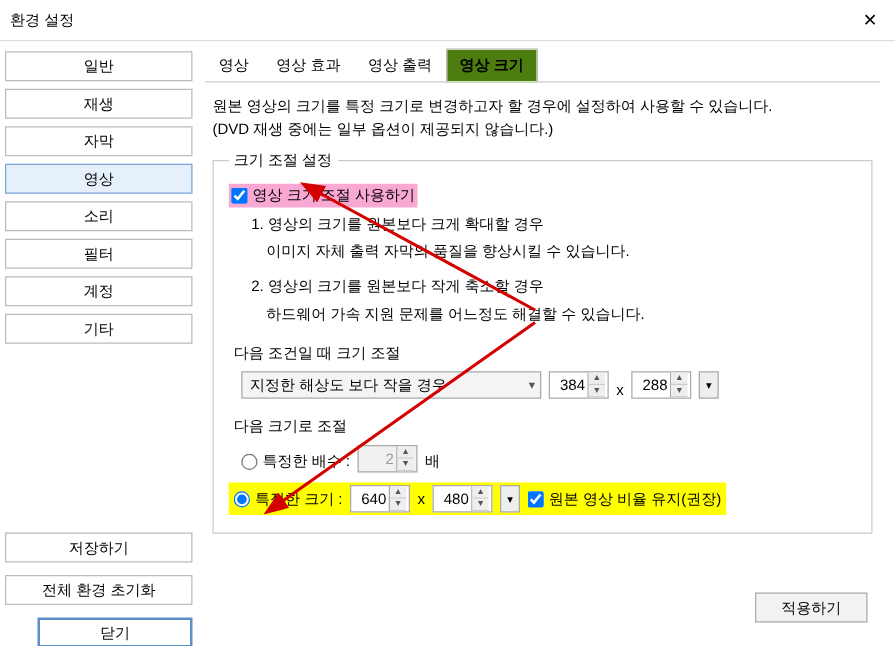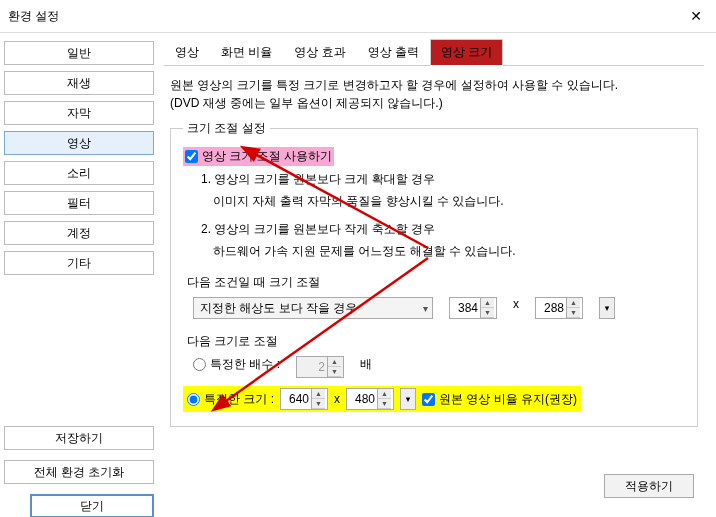--- a/index.html
+++ b/index.html
@@ -15,38 +15,38 @@
 .sidebtn { height: 24px; border: 1px solid #bbb; background: #fff; display: flex; align-items: center; justify-content: center; cursor: default; }
 .sidebtn.selected { background: #e6f0fb; border-color: #7aa7d6; }
 .spacer { flex: 1; }
 .sidebtn.bottom { margin-top: 4px; }
 .sidebtn.primary { border: 2px solid #5b8fc7; margin-left: 26px; }
 
 .main { flex: 1; padding: 6px 12px 12px 6px; position: relative; }
 
 .tabs { display: flex; border-bottom: 1px solid #ccc; }
 .tab { padding: 4px 10px; border: 1px solid transparent; border-bottom: none; margin-bottom: -1px; cursor: default; }
-.tab.active { border-color: #ccc; background: #b91c1c; border-bottom: 1px solid #fff; }
+.tab.active { border-color: #ccc; background: #4d7c0f; border-bottom: 1px solid #fff; font-weight: bold; }
 
 .desc { margin: 10px 6px 6px 6px; line-height: 1.5; }
 
 fieldset.group { border: 1px solid #ccc; margin: 8px 6px; padding: 10px 12px 14px 12px; position: relative; }
 fieldset.group > legend { padding: 0 4px; }
 
 .hl { background: #f9a8d4; display: inline-block; padding: 1px 2px; }
 .hl-row { background: #ffff00; padding: 2px 4px; display: inline-flex; align-items: center; gap: 6px; }
 
 .chk { display: inline-flex; align-items: center; gap: 4px; }
 .chk input { width: 13px; height: 13px; }
 
 .line { margin: 4px 0 2px 18px; line-height: 1.5; }
 
 .section-label { margin: 14px 0 6px 4px; }
 
-.row { display: flex; align-items: flex-start; gap: 16px; margin-left: 10px; }
+.row { display: flex; align-items: flex-end; gap: 6px; margin-left: 10px; }
 
 .select { width: 240px; height: 22px; border: 1px solid #aaa; background: #f4f4f4; display: flex; align-items: center; padding: 0 6px; position: relative; }
 .select .caret { position: absolute; right: 4px; font-size: 10px; color: #555; }
 
 .spinner { width: 48px; height: 22px; border: 1px solid #aaa; background: #fff; display: flex; align-items: center; }
 .spinner input { border: none; width: 30px; text-align: right; padding-right: 2px; font-size: 12px; outline: none; background: transparent; }
 .spinner .spins { width: 14px; display: flex; flex-direction: column; border-left: 1px solid #aaa; }
 .spinner .spins span { height: 10px; font-size: 7px; text-align: center; line-height: 9px; color: #555; background: #eee; border-bottom: 1px solid #ccc; }
 .spinner.disabled { background: #f0f0f0; }
 .spinner.disabled input { color: #999; }
@@ -82,21 +82,20 @@
     <div class="sidebtn">기타</div>
     <div class="spacer"></div>
     <div class="sidebtn bottom">저장하기</div>
     <div class="sidebtn bottom">전체 환경 초기화</div>
     <div class="sidebtn bottom primary">닫기</div>
   </div>
 
   <div class="main">
     <div class="tabs">
       <div class="tab">영상</div>
-      <div class="tab">화면 비율</div>
       <div class="tab">영상 효과</div>
       <div class="tab">영상 출력</div>
       <div class="tab active">영상 크기</div>
     </div>
 
     <div class="desc">
       <div>원본 영상의 크기를 특정 크기로 변경하고자 할 경우에 설정하여 사용할 수 있습니다.</div>
       <div>(DVD 재생 중에는 일부 옵션이 제공되지 않습니다.)</div>
     </div>
 

